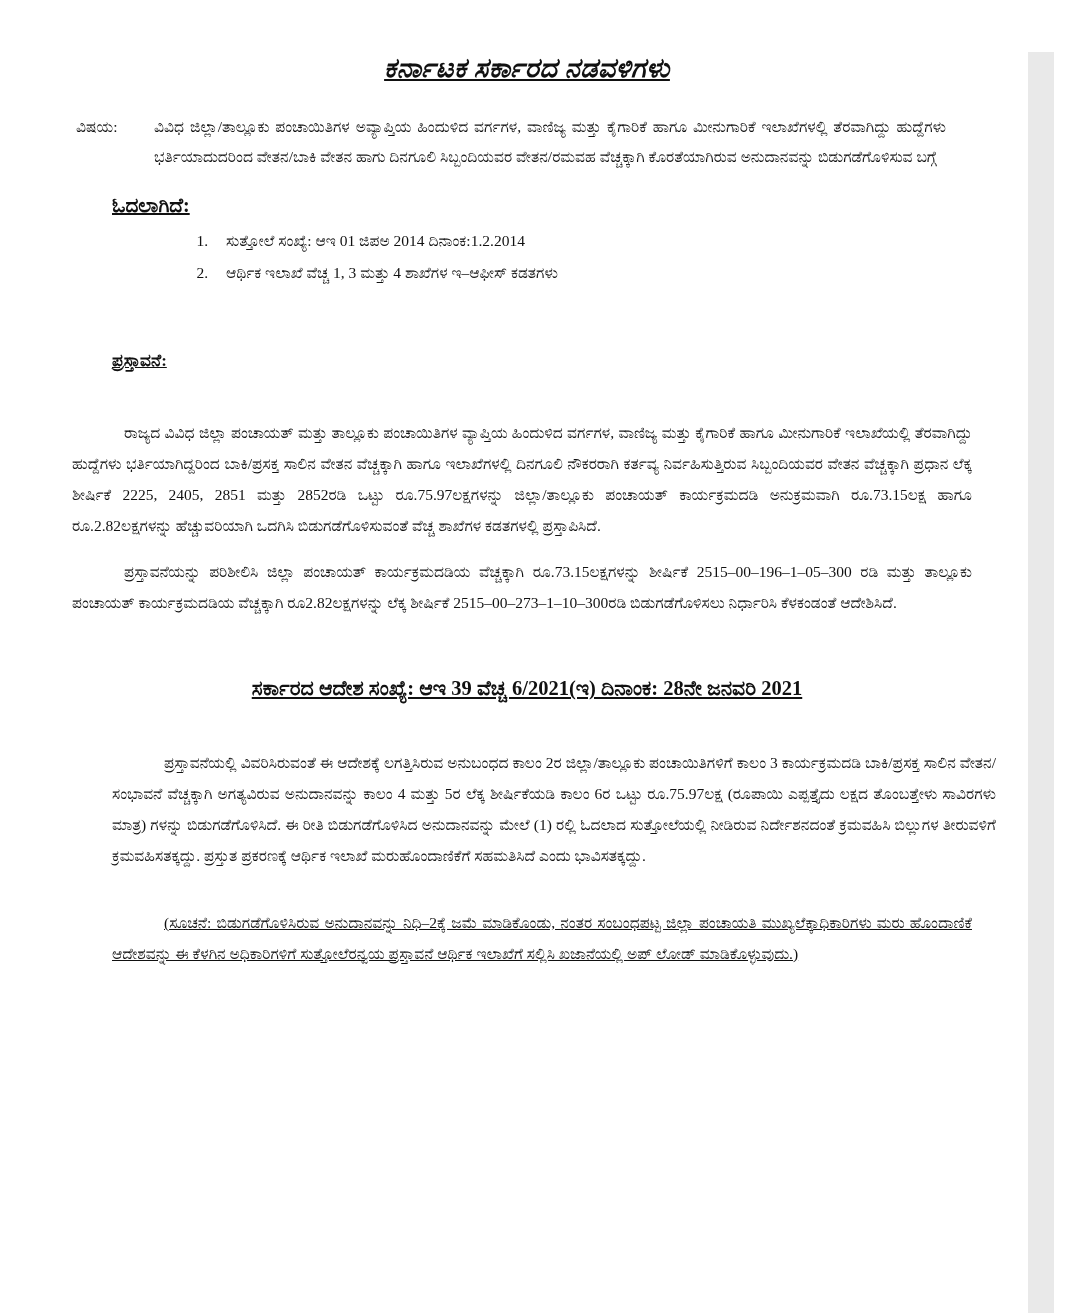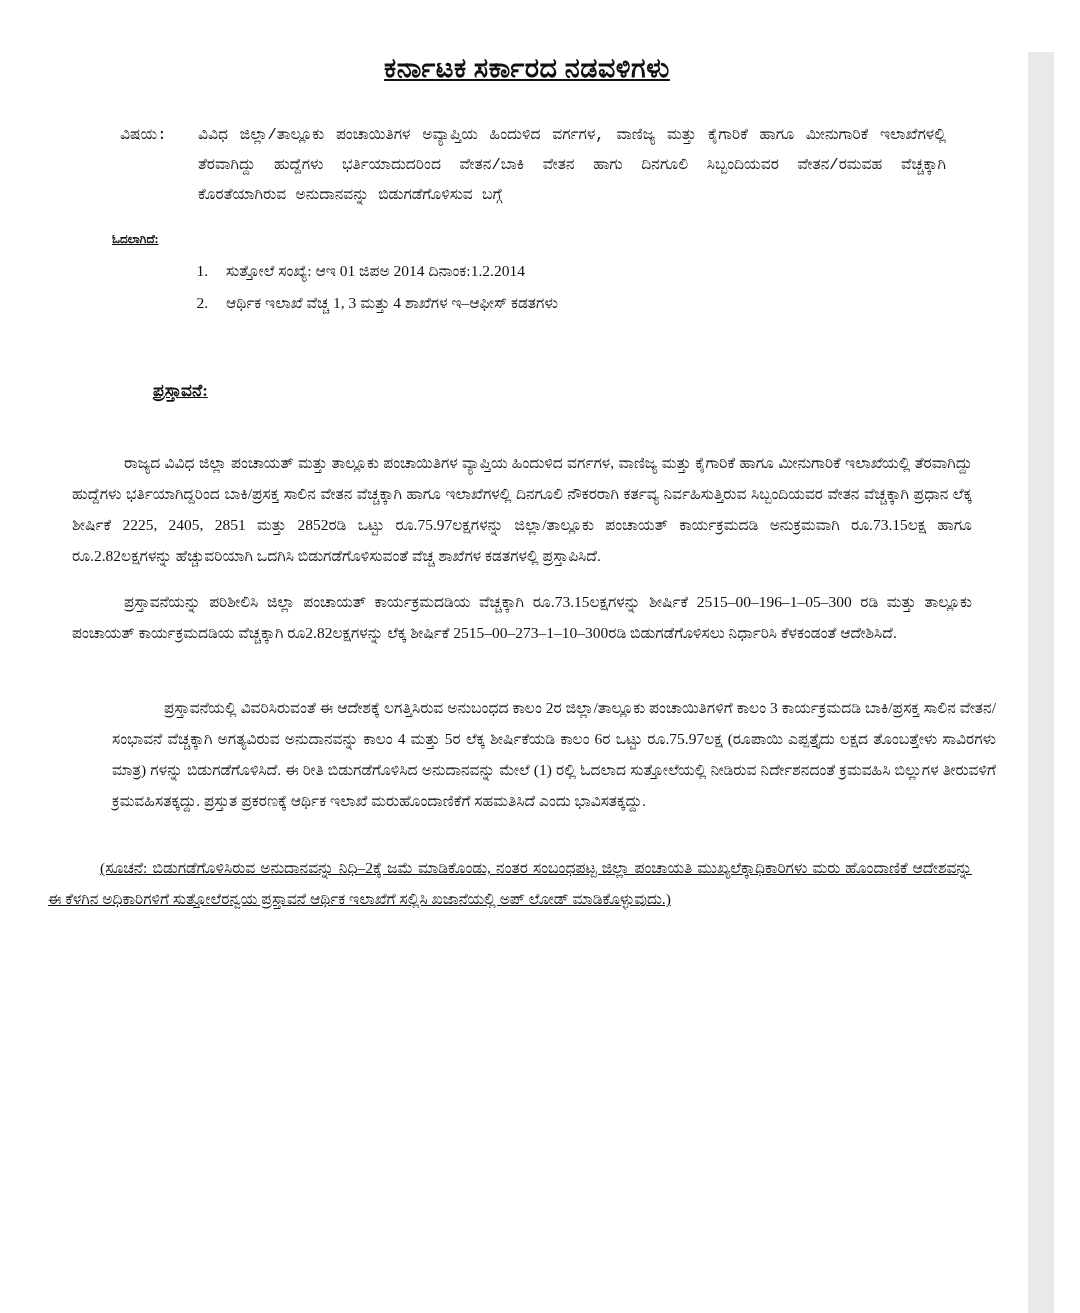--- a/index.html
+++ b/index.html
@@ -34,64 +34,63 @@
   .doc-title {
     text-align: center;
     font-size: 27px;
     font-weight: bold;
     letter-spacing: 0.5px;
     text-decoration: underline;
     margin-top: 52px;
     margin-bottom: 0;
     padding: 0 24px;
     line-height: 1.25;
+    font-style: italic;
   }
   .subject-block {
     display: flex;
-    margin-top: 34px;
-    padding-left: 120px;
+    margin-top: 26px;
+    padding-left: 76px;
     padding-right: 108px;
-    font-family: Liberation Mono, monospace;
   }
   .subject-label {
     flex: 0 0 auto;
     font-size: 15.5px;
     width: 78px;
     line-height: 1.95;
   }
   .subject-text {
     flex: 1 1 auto;
     font-size: 15.5px;
     line-height: 1.95;
     text-align: justify;
     text-justify: inter-word;
   }
   .section-head {
-    font-size: 12px;
+    font-size: 20px;
     font-weight: bold;
     text-decoration: underline;
     padding-left: 112px;
     margin-top: 22px;
   }
   ol.ref-list {
     margin: 8px 0 0 0;
     padding-left: 212px;
     font-size: 15.5px;
     line-height: 2.05;
   }
   ol.ref-list li {
     padding-left: 14px;
   }
   .preamble-head {
     font-size: 17px;
     font-weight: bold;
     text-decoration: underline;
     padding-left: 112px;
     margin-top: 62px;
-    margin-left: 41px;
   }
   .para {
     font-size: 15.5px;
     line-height: 2.0;
     text-align: justify;
     text-justify: inter-word;
     padding-left: 72px;
     padding-right: 82px;
     text-indent: 52px;
     margin-top: 0;
@@ -115,21 +114,21 @@
     padding-left: 112px;
     padding-right: 58px;
     text-indent: 52px;
     margin-top: 44px;
   }
   .note {
     font-size: 15.5px;
     line-height: 2.0;
     text-align: justify;
     text-justify: inter-word;
-    padding-left: 48px;
+    padding-left: 112px;
     padding-right: 82px;
     text-indent: 52px;
     margin-top: 36px;
     text-decoration: underline;
   }
 </style>
 </head>
 <body>
 
 <div class="page">
@@ -146,19 +145,20 @@
   <ol class="ref-list">
     <li>ಸುತ್ತೋಲೆ ಸಂಖ್ಯೆ: ಆಇ 01 ಜಿಪಅ 2014 ದಿನಾಂಕ:1.2.2014</li>
     <li>ಆರ್ಥಿಕ ಇಲಾಖೆ ವೆಚ್ಚ 1, 3 ಮತ್ತು 4 ಶಾಖೆಗಳ ಇ–ಆಫೀಸ್ ಕಡತಗಳು</li>
   </ol>
 
   <div class="preamble-head">ಪ್ರಸ್ತಾವನೆ:</div>
 
   <p class="para first">ರಾಜ್ಯದ ವಿವಿಧ ಜಿಲ್ಲಾ ಪಂಚಾಯತ್ ಮತ್ತು ತಾಲ್ಲೂಕು ಪಂಚಾಯಿತಿಗಳ ವ್ಯಾಪ್ತಿಯ ಹಿಂದುಳಿದ ವರ್ಗಗಳ, ವಾಣಿಜ್ಯ ಮತ್ತು ಕೈಗಾರಿಕೆ ಹಾಗೂ ಮೀನುಗಾರಿಕೆ ಇಲಾಖೆಯಲ್ಲಿ ತೆರವಾಗಿದ್ದು ಹುದ್ದೆಗಳು ಭರ್ತಿಯಾಗಿದ್ದರಿಂದ ಬಾಕಿ/ಪ್ರಸಕ್ತ ಸಾಲಿನ ವೇತನ ವೆಚ್ಚಕ್ಕಾಗಿ ಹಾಗೂ ಇಲಾಖೆಗಳಲ್ಲಿ ದಿನಗೂಲಿ ನೌಕರರಾಗಿ ಕರ್ತವ್ಯ ನಿರ್ವಹಿಸುತ್ತಿರುವ ಸಿಬ್ಬಂದಿಯವರ ವೇತನ ವೆಚ್ಚಕ್ಕಾಗಿ ಪ್ರಧಾನ ಲೆಕ್ಕ ಶೀರ್ಷಿಕೆ 2225, 2405, 2851 ಮತ್ತು 2852ರಡಿ ಒಟ್ಟು ರೂ.75.97ಲಕ್ಷಗಳನ್ನು ಜಿಲ್ಲಾ/ತಾಲ್ಲೂಕು ಪಂಚಾಯತ್ ಕಾರ್ಯಕ್ರಮದಡಿ ಅನುಕ್ರಮವಾಗಿ ರೂ.73.15ಲಕ್ಷ ಹಾಗೂ ರೂ.2.82ಲಕ್ಷಗಳನ್ನು ಹೆಚ್ಚುವರಿಯಾಗಿ ಒದಗಿಸಿ ಬಿಡುಗಡೆಗೊಳಿಸುವಂತೆ ವೆಚ್ಚ ಶಾಖೆಗಳ ಕಡತಗಳಲ್ಲಿ ಪ್ರಸ್ತಾಪಿಸಿದೆ.</p>
   <p class="para second">ಪ್ರಸ್ತಾವನೆಯನ್ನು ಪರಿಶೀಲಿಸಿ ಜಿಲ್ಲಾ ಪಂಚಾಯತ್ ಕಾರ್ಯಕ್ರಮದಡಿಯ ವೆಚ್ಚಕ್ಕಾಗಿ ರೂ.73.15ಲಕ್ಷಗಳನ್ನು ಶೀರ್ಷಿಕೆ 2515–00–196–1–05–300 ರಡಿ ಮತ್ತು ತಾಲ್ಲೂಕು ಪಂಚಾಯತ್ ಕಾರ್ಯಕ್ರಮದಡಿಯ ವೆಚ್ಚಕ್ಕಾಗಿ ರೂ2.82ಲಕ್ಷಗಳನ್ನು ಲೆಕ್ಕ ಶೀರ್ಷಿಕೆ 2515–00–273–1–10–300ರಡಿ ಬಿಡುಗಡೆಗೊಳಿಸಲು ನಿರ್ಧಾರಿಸಿ ಕೆಳಕಂಡಂತೆ ಆದೇಶಿಸಿದೆ.</p>
 
+  <div class="order-line">ಸರ್ಕಾರದ ಆದೇಶ ಸಂಖ್ಯೆ: ಆಇ 39 ವೆಚ್ಚ 6/2021(ಇ) ದಿನಾಂಕ: 28ನೇ ಜನವರಿ 2021</div>
 
   <p class="order-body">ಪ್ರಸ್ತಾವನೆಯಲ್ಲಿ ವಿವರಿಸಿರುವಂತೆ ಈ ಆದೇಶಕ್ಕೆ ಲಗತ್ತಿಸಿರುವ ಅನುಬಂಧದ ಕಾಲಂ 2ರ ಜಿಲ್ಲಾ/ತಾಲ್ಲೂಕು ಪಂಚಾಯಿತಿಗಳಿಗೆ ಕಾಲಂ 3 ಕಾರ್ಯಕ್ರಮದಡಿ ಬಾಕಿ/ಪ್ರಸಕ್ತ ಸಾಲಿನ ವೇತನ/ಸಂಭಾವನೆ ವೆಚ್ಚಕ್ಕಾಗಿ ಅಗತ್ಯವಿರುವ ಅನುದಾನವನ್ನು ಕಾಲಂ 4 ಮತ್ತು 5ರ ಲೆಕ್ಕ ಶೀರ್ಷಿಕೆಯಡಿ ಕಾಲಂ 6ರ ಒಟ್ಟು ರೂ.75.97ಲಕ್ಷ (ರೂಪಾಯಿ ಎಪ್ಪತ್ತೈದು ಲಕ್ಷದ ತೊಂಬತ್ತೇಳು ಸಾವಿರಗಳು ಮಾತ್ರ) ಗಳನ್ನು ಬಿಡುಗಡೆಗೊಳಿಸಿದೆ. ಈ ರೀತಿ ಬಿಡುಗಡೆಗೊಳಿಸಿದ ಅನುದಾನವನ್ನು ಮೇಲೆ (1) ರಲ್ಲಿ ಓದಲಾದ ಸುತ್ತೋಲೆಯಲ್ಲಿ ನೀಡಿರುವ ನಿರ್ದೇಶನದಂತೆ ಕ್ರಮವಹಿಸಿ ಬಿಲ್ಲುಗಳ ತೀರುವಳಿಗೆ ಕ್ರಮವಹಿಸತಕ್ಕದ್ದು. ಪ್ರಸ್ತುತ ಪ್ರಕರಣಕ್ಕೆ ಆರ್ಥಿಕ ಇಲಾಖೆ ಮರುಹೊಂದಾಣಿಕೆಗೆ ಸಹಮತಿಸಿದೆ ಎಂದು ಭಾವಿಸತಕ್ಕದ್ದು.</p>
 
   <p class="note">(ಸೂಚನೆ: ಬಿಡುಗಡೆಗೊಳಿಸಿರುವ ಅನುದಾನವನ್ನು ನಿಧಿ–2ಕ್ಕೆ ಜಮೆ ಮಾಡಿಕೊಂಡು, ನಂತರ ಸಂಬಂಧಪಟ್ಟ ಜಿಲ್ಲಾ ಪಂಚಾಯತಿ ಮುಖ್ಯಲೆಕ್ಕಾಧಿಕಾರಿಗಳು ಮರು ಹೊಂದಾಣಿಕೆ ಆದೇಶವನ್ನು ಈ ಕೆಳಗಿನ ಅಧಿಕಾರಿಗಳಿಗೆ ಸುತ್ತೋಲೆರನ್ವಯ ಪ್ರಸ್ತಾವನೆ ಆರ್ಥಿಕ ಇಲಾಖೆಗೆ ಸಲ್ಲಿಸಿ ಖಜಾನೆಯಲ್ಲಿ ಅಪ್ ಲೋಡ್ ಮಾಡಿಕೊಳ್ಳುವುದು.)</p>
 
   <div class="right-gutter"></div>
 </div>
 
 </body></html>

